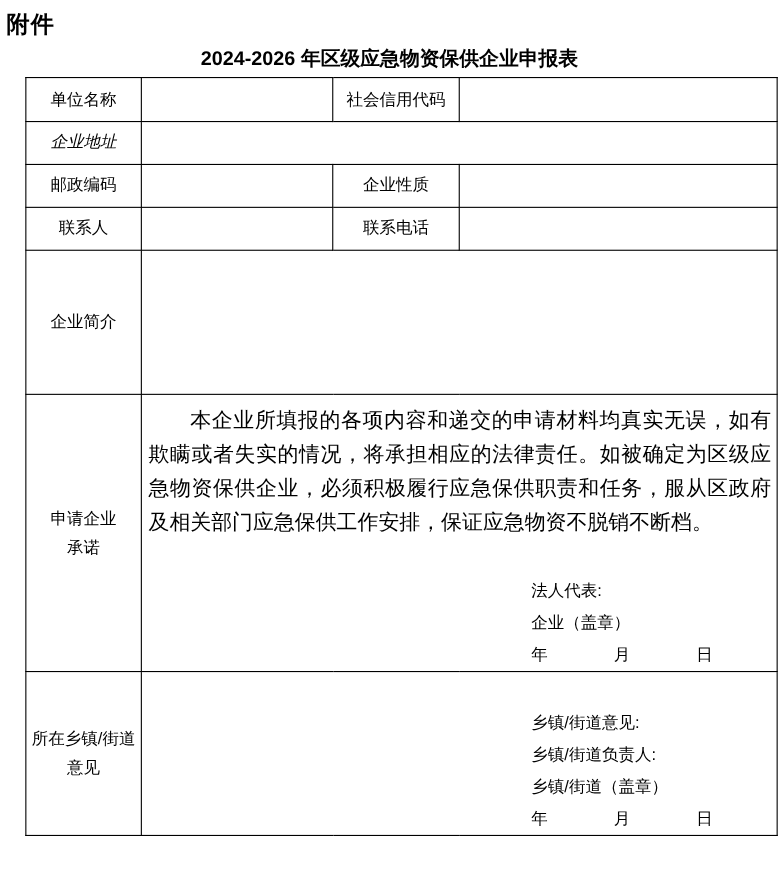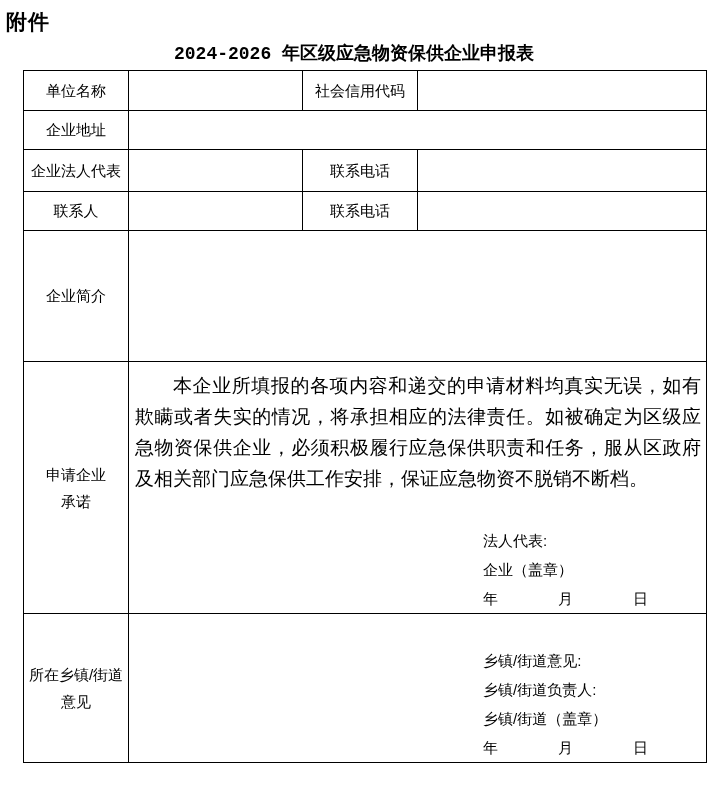--- a/index.html
+++ b/index.html
@@ -27,42 +27,41 @@
     letter-spacing: 1px;
   }
   .doc-title {
     position: absolute;
     left: 0;
     top: 41px;
     width: 708px;
     text-align: center;
     font-size: 18px;
     font-weight: bold;
-    font-family: Liberation Mono, monospace;
   }
   table.form {
     position: absolute;
     left: 23px;
     top: 70px;
     width: 683px;
     border-collapse: collapse;
     table-layout: fixed;
   }
   table.form td {
     border: 1px solid #000000;
     padding: 0 2px;
     font-size: 15px;
     vertical-align: middle;
   }
   td.lbl {
     text-align: center;
     line-height: 1.55;
   }
   tr.r-std  { height: 40px; }
-  tr.r2     { height: 39px; }
+  tr.r2     { height: 39px; font-style: italic; }
   tr.r3     { height: 39px; }
   tr.r4     { height: 42px; }
   tr.r5     { height: 39px; }
   tr.r-profile { height: 131px; }
   tr.r-commit  { height: 242px; }
   tr.r-town    { height: 147px; }
   td.commit-cell, td.town-cell {
     vertical-align: top;
     padding: 0;
   }
@@ -110,27 +109,27 @@
       <td></td>
       <td class="lbl">社会信用代码</td>
       <td></td>
     </tr>
 
     <tr class="r2">
       <td class="lbl">企业地址</td>
       <td colspan="3"></td>
     </tr>
 
-
-    <tr class="r4">
-      <td class="lbl">企业法人代表</td>
+    <tr class="r3">
+      <td class="lbl">邮政编码</td>
       <td></td>
-      <td class="lbl">联系电话</td>
+      <td class="lbl">企业性质</td>
       <td></td>
     </tr>
+
 
     <tr class="r5">
       <td class="lbl">联系人</td>
       <td></td>
       <td class="lbl">联系电话</td>
       <td></td>
     </tr>
 
     <tr class="r-profile">
       <td class="lbl">企业简介</td>

